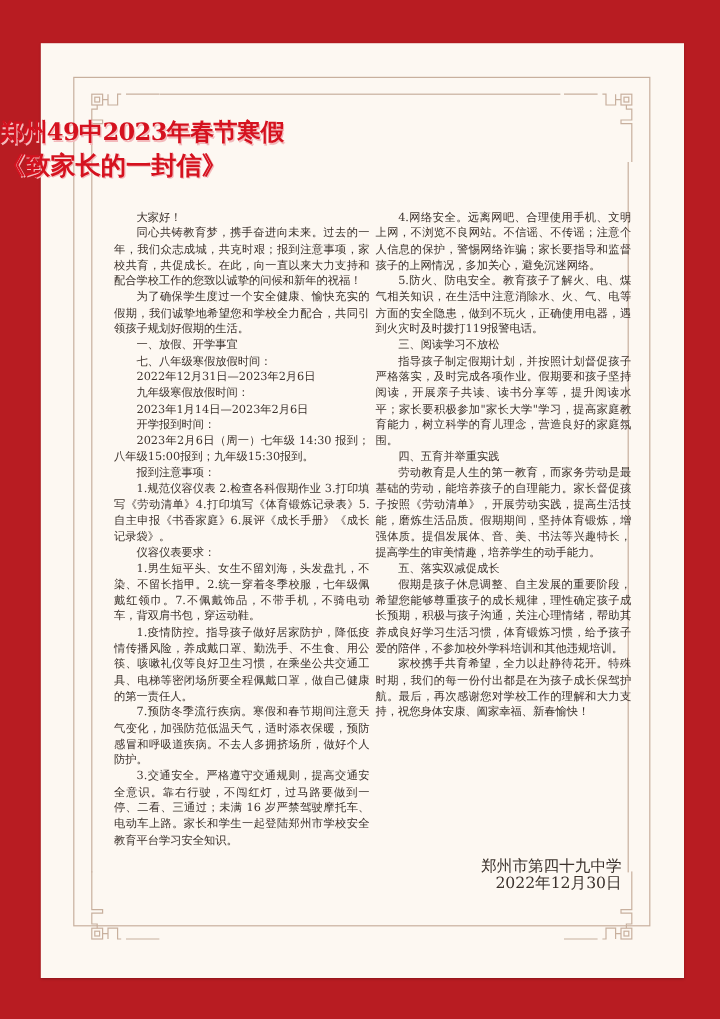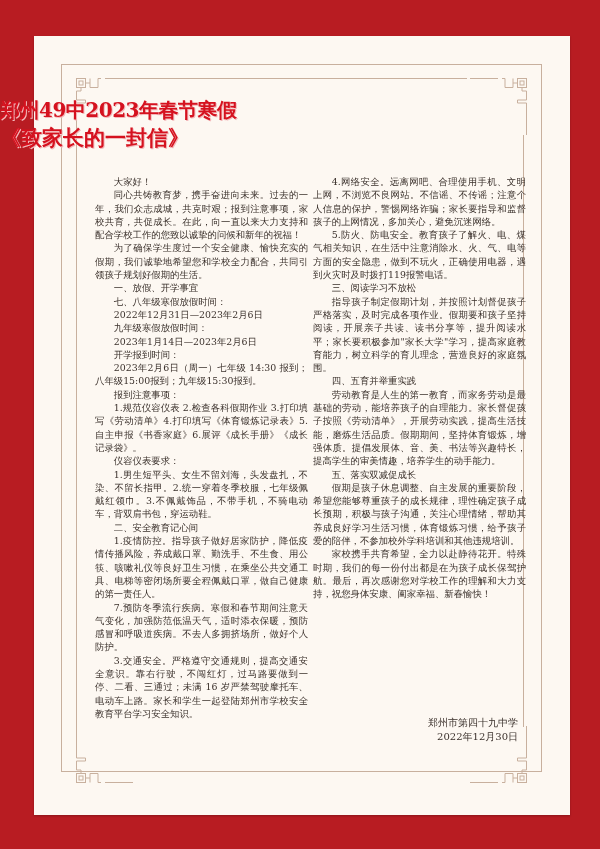--- a/index.html
+++ b/index.html
@@ -51,21 +51,21 @@
   .col.left { left: 95px; }
   .col.right { left: 313px; }
   .col p { margin: 0; }
   .col p.ind { text-indent: 2em; }
   .col p.noind { text-indent: 0; }
   .sign {
     position: absolute;
     right: 82px;
     top: 716px;
     text-align: right;
-    font-size: 10px;
+    font-size: 13px;
     line-height: 14px;
     color: #3a302b;
   }
 </style>
 </head>
 <body>
 
 <div class="paper"></div>
 <div class="outer-frame"></div>
 
@@ -119,22 +119,21 @@
   <p class="ind">一、放假、开学事宜</p>
   <p class="ind">七、八年级寒假放假时间：</p>
   <p class="ind">2022年12月31日—2023年2月6日</p>
   <p class="ind">九年级寒假放假时间：</p>
   <p class="ind">2023年1月14日—2023年2月6日</p>
   <p class="ind">开学报到时间：</p>
   <p class="ind">2023年2月6日（周一）七年级 14:30 报到；八年级15:00报到；九年级15:30报到。</p>
   <p class="ind">报到注意事项：</p>
   <p class="ind">1.规范仪容仪表 2.检查各科假期作业 3.打印填写《劳动清单》4.打印填写《体育锻炼记录表》5.自主申报《书香家庭》6.展评《成长手册》《成长记录袋》。</p>
   <p class="ind">仪容仪表要求：</p>
-  <p class="ind">1.男生短平头、女生不留刘海，头发盘扎，不染、不留长指甲。2.统一穿着冬季校服，七年级佩戴红领巾。3.不佩戴饰品，不带手机，不骑电动车，背双肩书包，穿运动鞋。</p>
-  <p class="ind">二、安全教育记心间</p>
+  <p class="ind">1.男生短平头、女生不留刘海，头发盘扎，不染、不留长指甲。2.统一穿着冬季校服，七年级佩戴红领巾。7.不佩戴饰品，不带手机，不骑电动车，背双肩书包，穿运动鞋。</p>
   <p class="ind">1.疫情防控。指导孩子做好居家防护，降低疫情传播风险，养成戴口罩、勤洗手、不生食、用公筷、咳嗽礼仪等良好卫生习惯，在乘坐公共交通工具、电梯等密闭场所要全程佩戴口罩，做自己健康的第一责任人。</p>
   <p class="ind">7.预防冬季流行疾病。寒假和春节期间注意天气变化，加强防范低温天气，适时添衣保暖，预防感冒和呼吸道疾病。不去人多拥挤场所，做好个人防护。</p>
   <p class="ind">3.交通安全。严格遵守交通规则，提高交通安全意识。靠右行驶，不闯红灯，过马路要做到一停、二看、三通过；未满 16 岁严禁驾驶摩托车、电动车上路。家长和学生一起登陆郑州市学校安全教育平台学习安全知识。</p>
 </div>
 
 <div class="col right">
   <p class="ind">4.网络安全。远离网吧、合理使用手机、文明上网，不浏览不良网站。不信谣、不传谣；注意个人信息的保护，警惕网络诈骗；家长要指导和监督孩子的上网情况，多加关心，避免沉迷网络。</p>
   <p class="ind">5.防火、防电安全。教育孩子了解火、电、煤气相关知识，在生活中注意消除水、火、气、电等方面的安全隐患，做到不玩火，正确使用电器，遇到火灾时及时拨打119报警电话。</p>
   <p class="ind">三、阅读学习不放松</p>
   <p class="ind">指导孩子制定假期计划，并按照计划督促孩子严格落实，及时完成各项作业。假期要和孩子坚持阅读，开展亲子共读、读书分享等，提升阅读水平；家长要积极参加"家长大学"学习，提高家庭教育能力，树立科学的育儿理念，营造良好的家庭氛围。</p>

